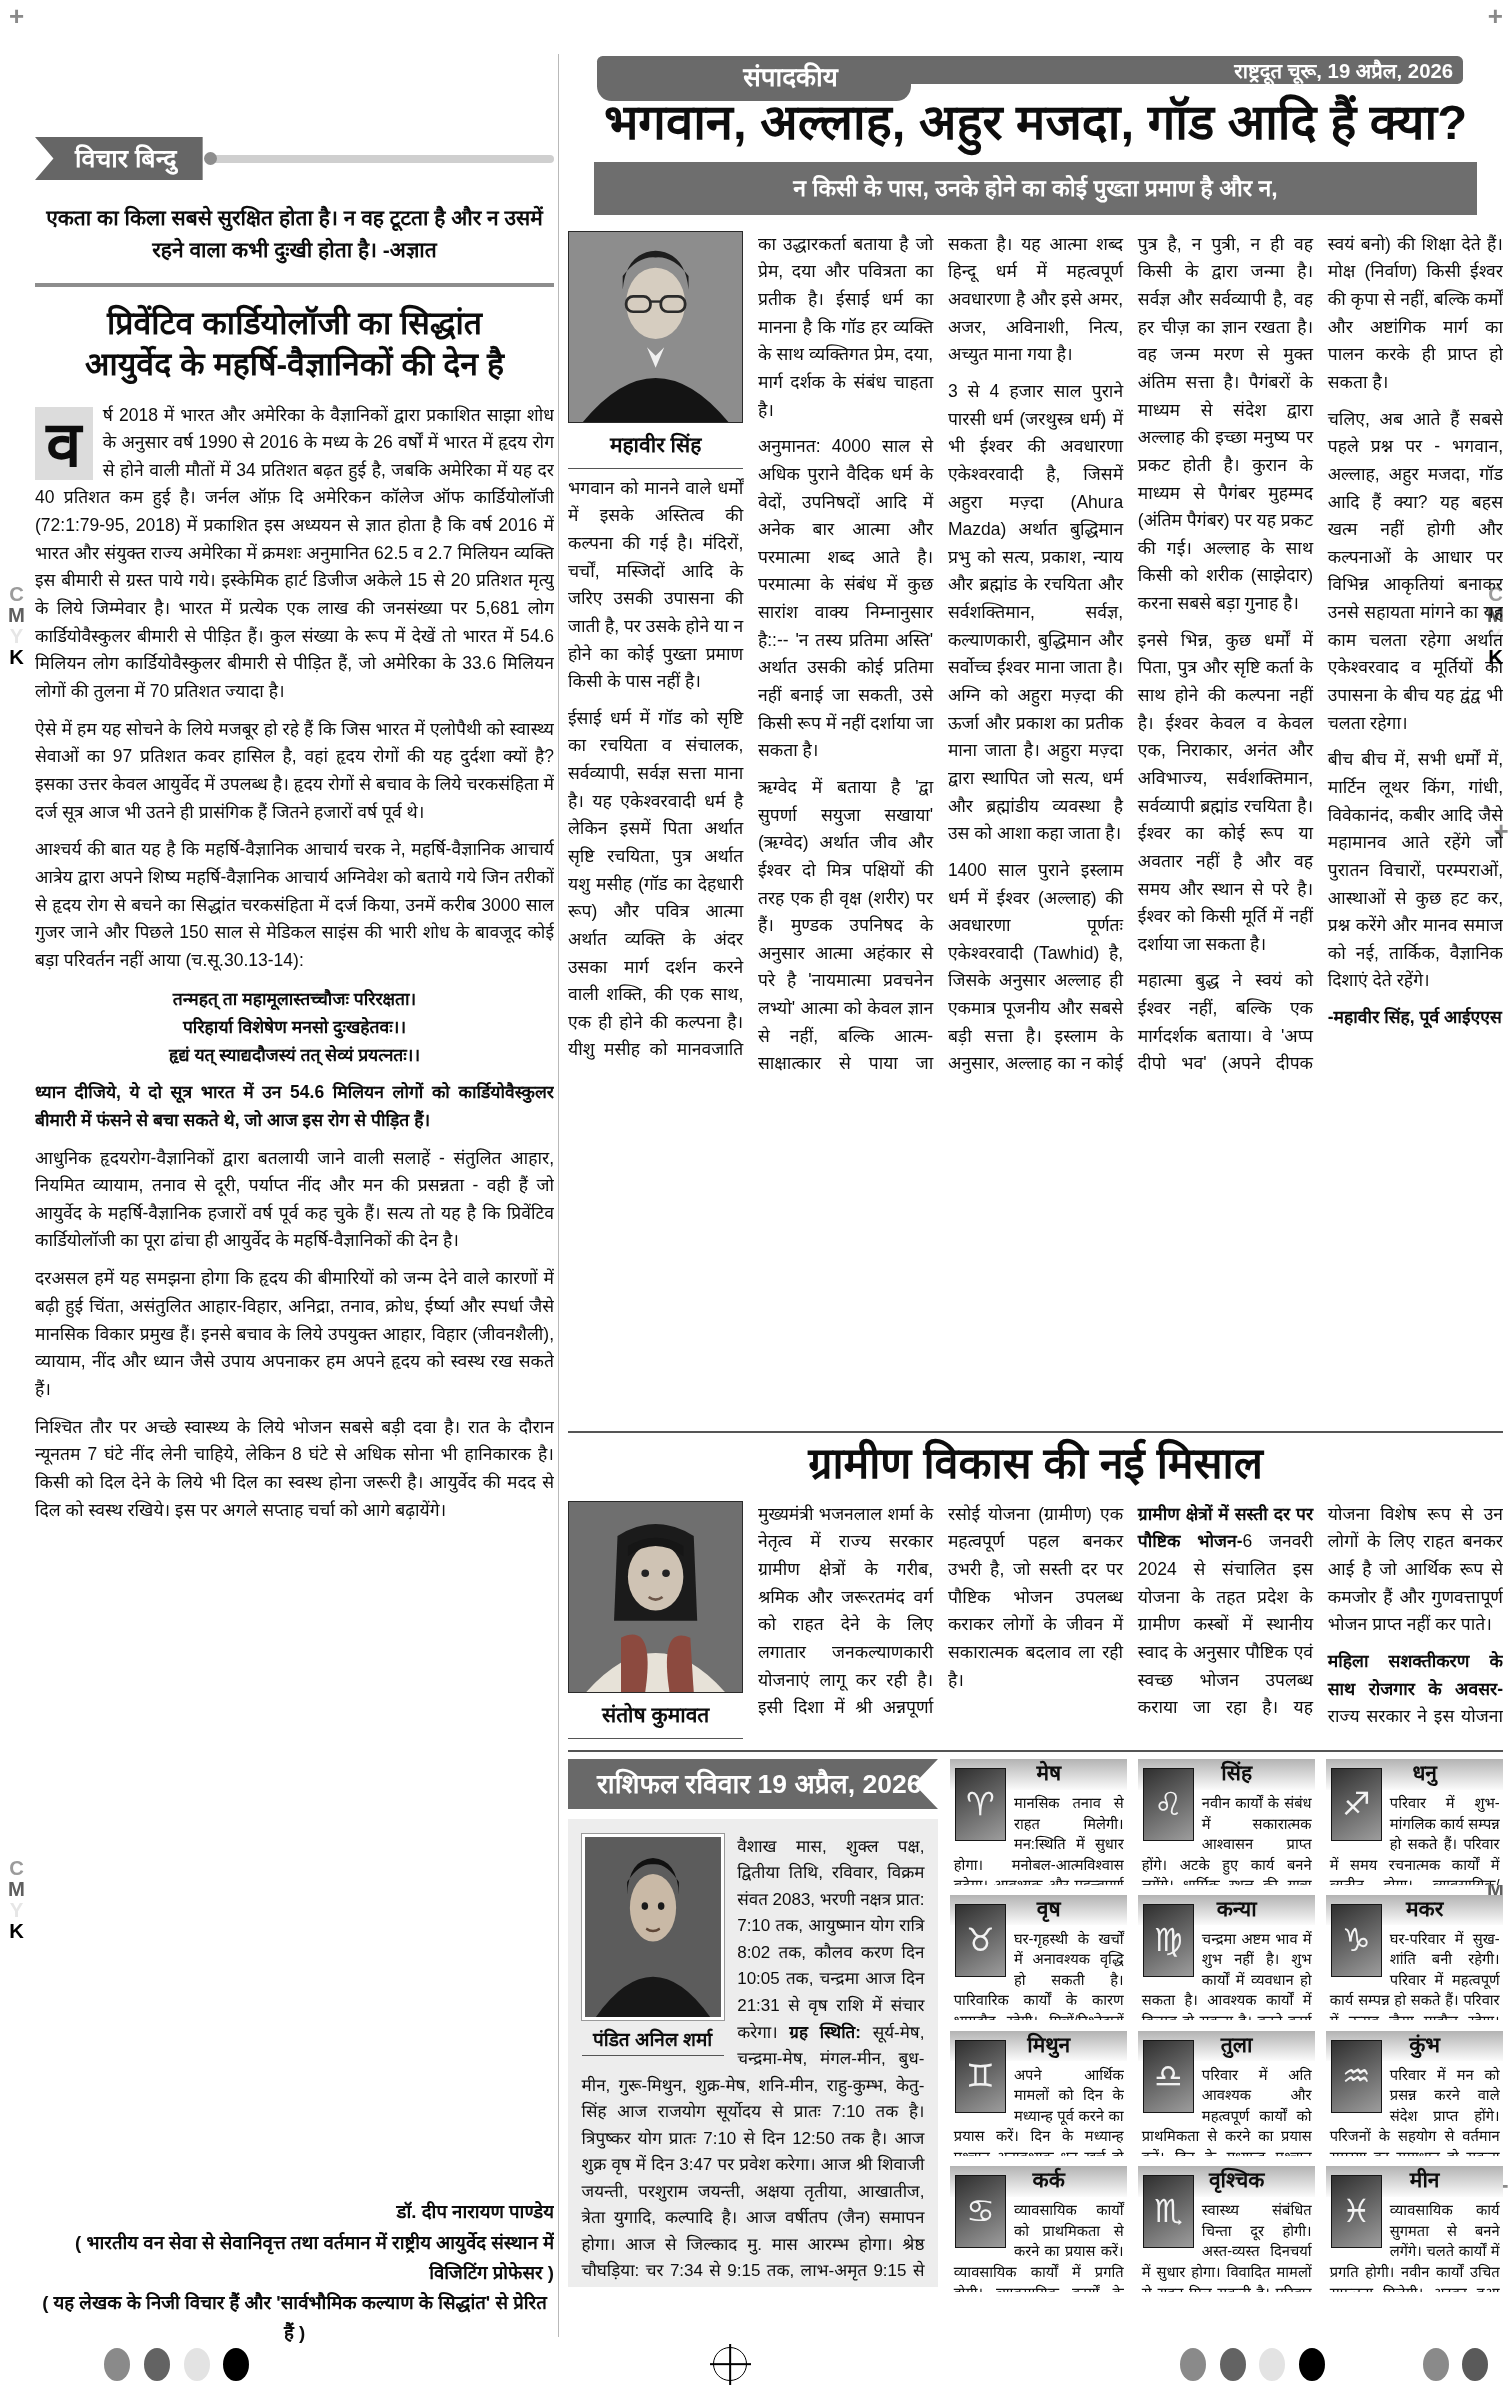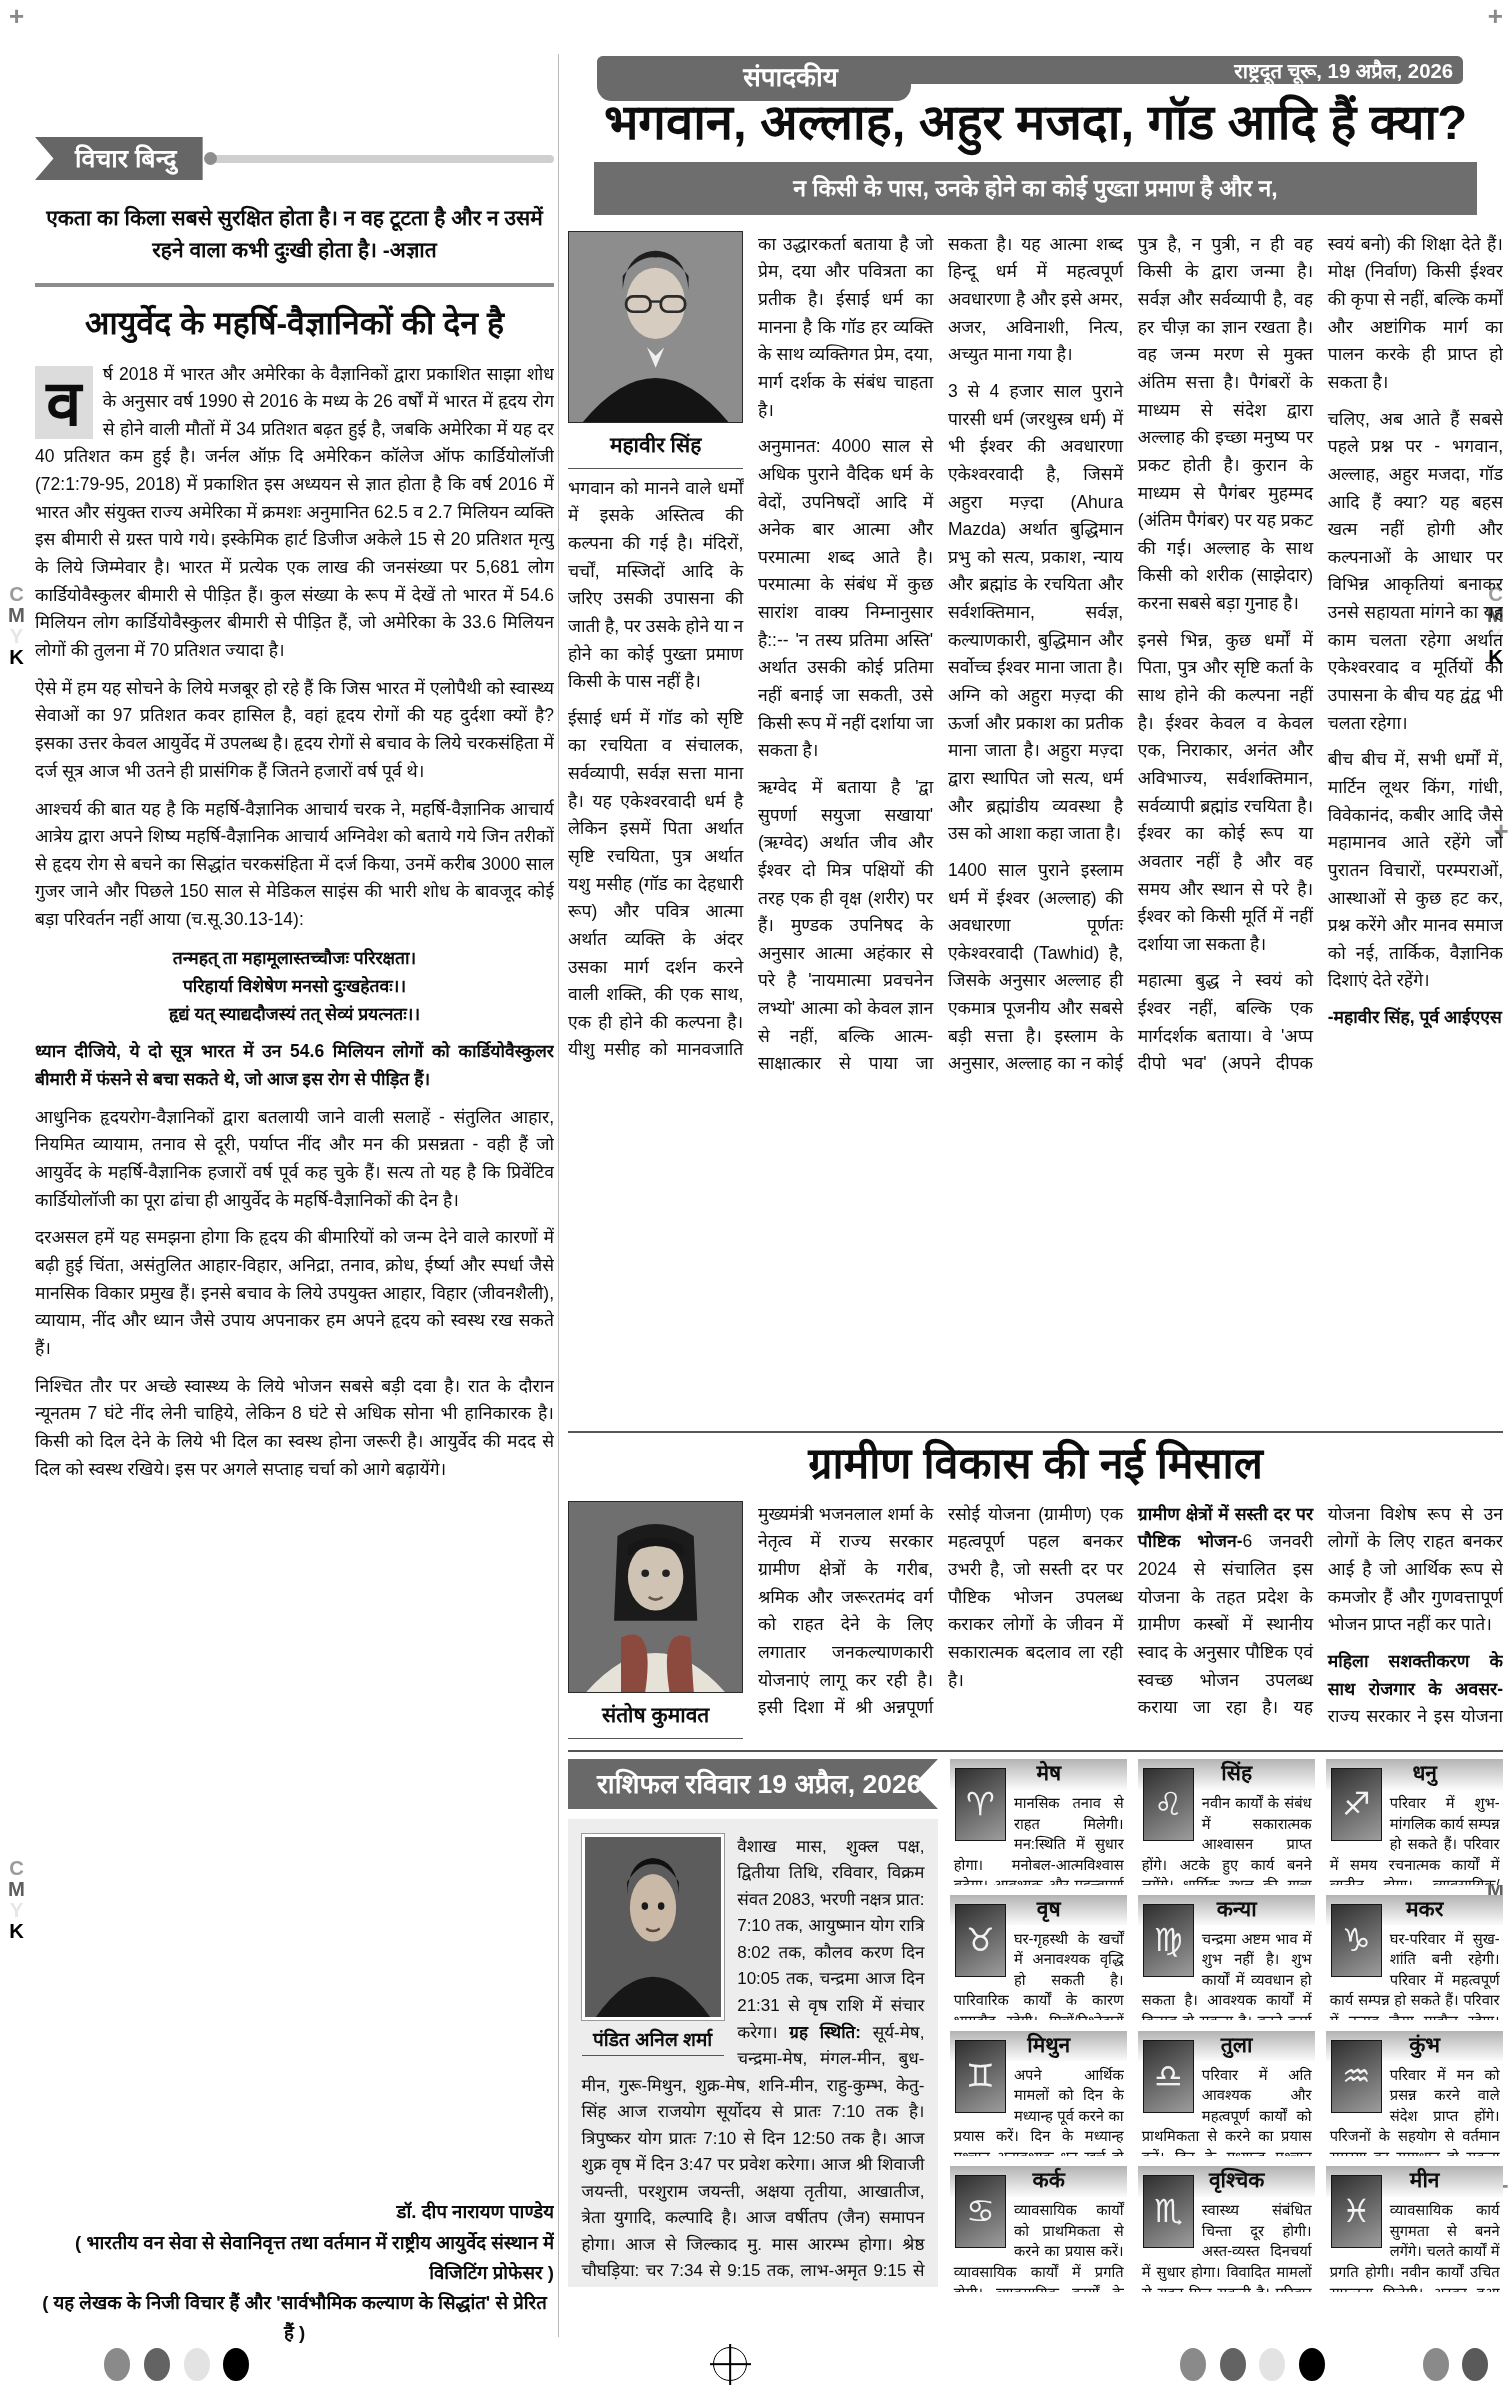--- a/index.html
+++ b/index.html
@@ -127,20 +127,21 @@
     <div class="flagrow">
       <div class="flag">विचार बिन्दु</div>
       <div class="flagline"></div>
     </div>
     <div class="quote">
       <span>एकता का किला सबसे सुरक्षित होता है। न वह टूटता है और न उसमें रहने वाला कभी दुःखी होता है।</span>
       <span>-अज्ञात</span>
     </div>
     <hr class="l-rule">
     <div class="l-head">
+      <div>प्रिवेंटिव कार्डियोलॉजी का सिद्धांत</div>
       <div>आयुर्वेद के महर्षि-वैज्ञानिकों की देन है</div>
     </div>
     <div class="l-body">
       <p><span class="dropcap">व</span><span>र्ष 2018 में भारत और अमेरिका के वैज्ञानिकों द्वारा प्रकाशित साझा शोध के अनुसार वर्ष 1990 से 2016 के मध्य के 26 वर्षों में भारत में हृदय रोग से होने वाली मौतों में 34 प्रतिशत बढ़त हुई है, जबकि अमेरिका में यह दर 40 प्रतिशत कम हुई है। जर्नल ऑफ़ दि अमेरिकन कॉलेज ऑफ कार्डियोलॉजी (72:1:79-95, 2018) में प्रकाशित इस अध्ययन से ज्ञात होता है कि वर्ष 2016 में भारत और संयुक्त राज्य अमेरिका में क्रमशः अनुमानित 62.5 व 2.7 मिलियन व्यक्ति इस बीमारी से ग्रस्त पाये गये। इस्केमिक हार्ट डिजीज अकेले 15 से 20 प्रतिशत मृत्यु के लिये जिम्मेवार है। भारत में प्रत्येक एक लाख की जनसंख्या पर 5,681 लोग कार्डियोवैस्कुलर बीमारी से पीड़ित हैं। कुल संख्या के रूप में देखें तो भारत में 54.6 मिलियन लोग कार्डियोवैस्कुलर बीमारी से पीड़ित हैं, जो अमेरिका के 33.6 मिलियन लोगों की तुलना में 70 प्रतिशत ज्यादा है।</span></p>
       <p>ऐसे में हम यह सोचने के लिये मजबूर हो रहे हैं कि जिस भारत में एलोपैथी को स्वास्थ्य सेवाओं का 97 प्रतिशत कवर हासिल है, वहां हृदय रोगों की यह दुर्दशा क्यों है? इसका उत्तर केवल आयुर्वेद में उपलब्ध है। हृदय रोगों से बचाव के लिये चरकसंहिता में दर्ज सूत्र आज भी उतने ही प्रासंगिक हैं जितने हजारों वर्ष पूर्व थे।</p>
       <p>आश्चर्य की बात यह है कि महर्षि-वैज्ञानिक आचार्य चरक ने, महर्षि-वैज्ञानिक आचार्य आत्रेय द्वारा अपने शिष्य महर्षि-वैज्ञानिक आचार्य अग्निवेश को बताये गये जिन तरीकों से हृदय रोग से बचने का सिद्धांत चरकसंहिता में दर्ज किया, उनमें करीब 3000 साल गुजर जाने और पिछले 150 साल से मेडिकल साइंस की भारी शोध के बावजूद कोई बड़ा परिवर्तन नहीं आया (च.सू.30.13-14):</p>
       <div class="verse">
         <div>तन्महत् ता महामूलास्तच्चौजः परिरक्षता।</div>
         <div>परिहार्या विशेषेण मनसो दुःखहेतवः।।</div>
         <div>हृद्यं यत् स्याद्यदौजस्यं तत् सेव्यं प्रयत्नतः।।</div>

